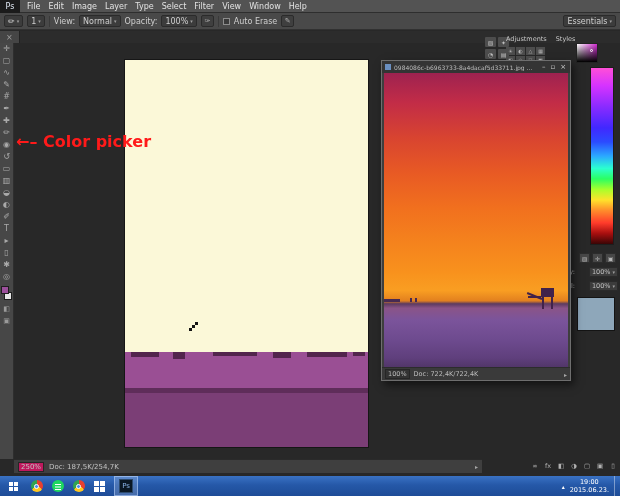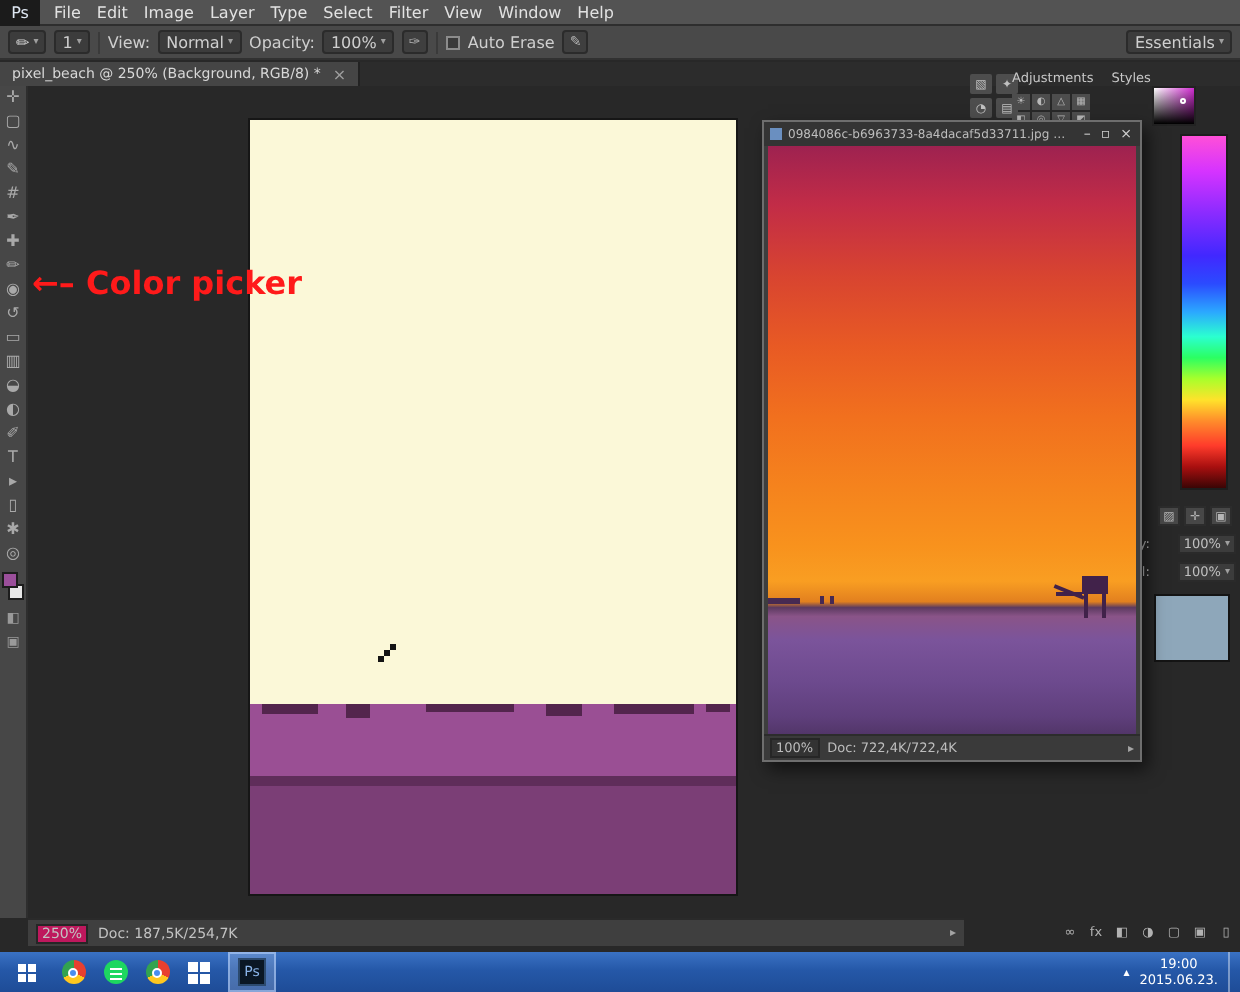--- a/index.html
+++ b/index.html
@@ -198,21 +198,20 @@
     <span class="opt-icon">✎</span>
     <span class="spacer"></span>
     <span class="opt-box">
       <span>Essentials</span>
       <span class="caret">▾</span>
     </span>
   </div>
 
   <div class="tabbar">
     <div class="doc-tab">
-      <span>pixel_beach @ 250% (Background, RGB/8) *</span>
       <span class="tab-close">×</span>
     </div>
   </div>
 
   <div class="toolbar">
     <div class="tool">✛</div>
     <div class="tool">▢</div>
     <div class="tool">∿</div>
     <div class="tool">✎</div>
     <div class="tool">#</div>

